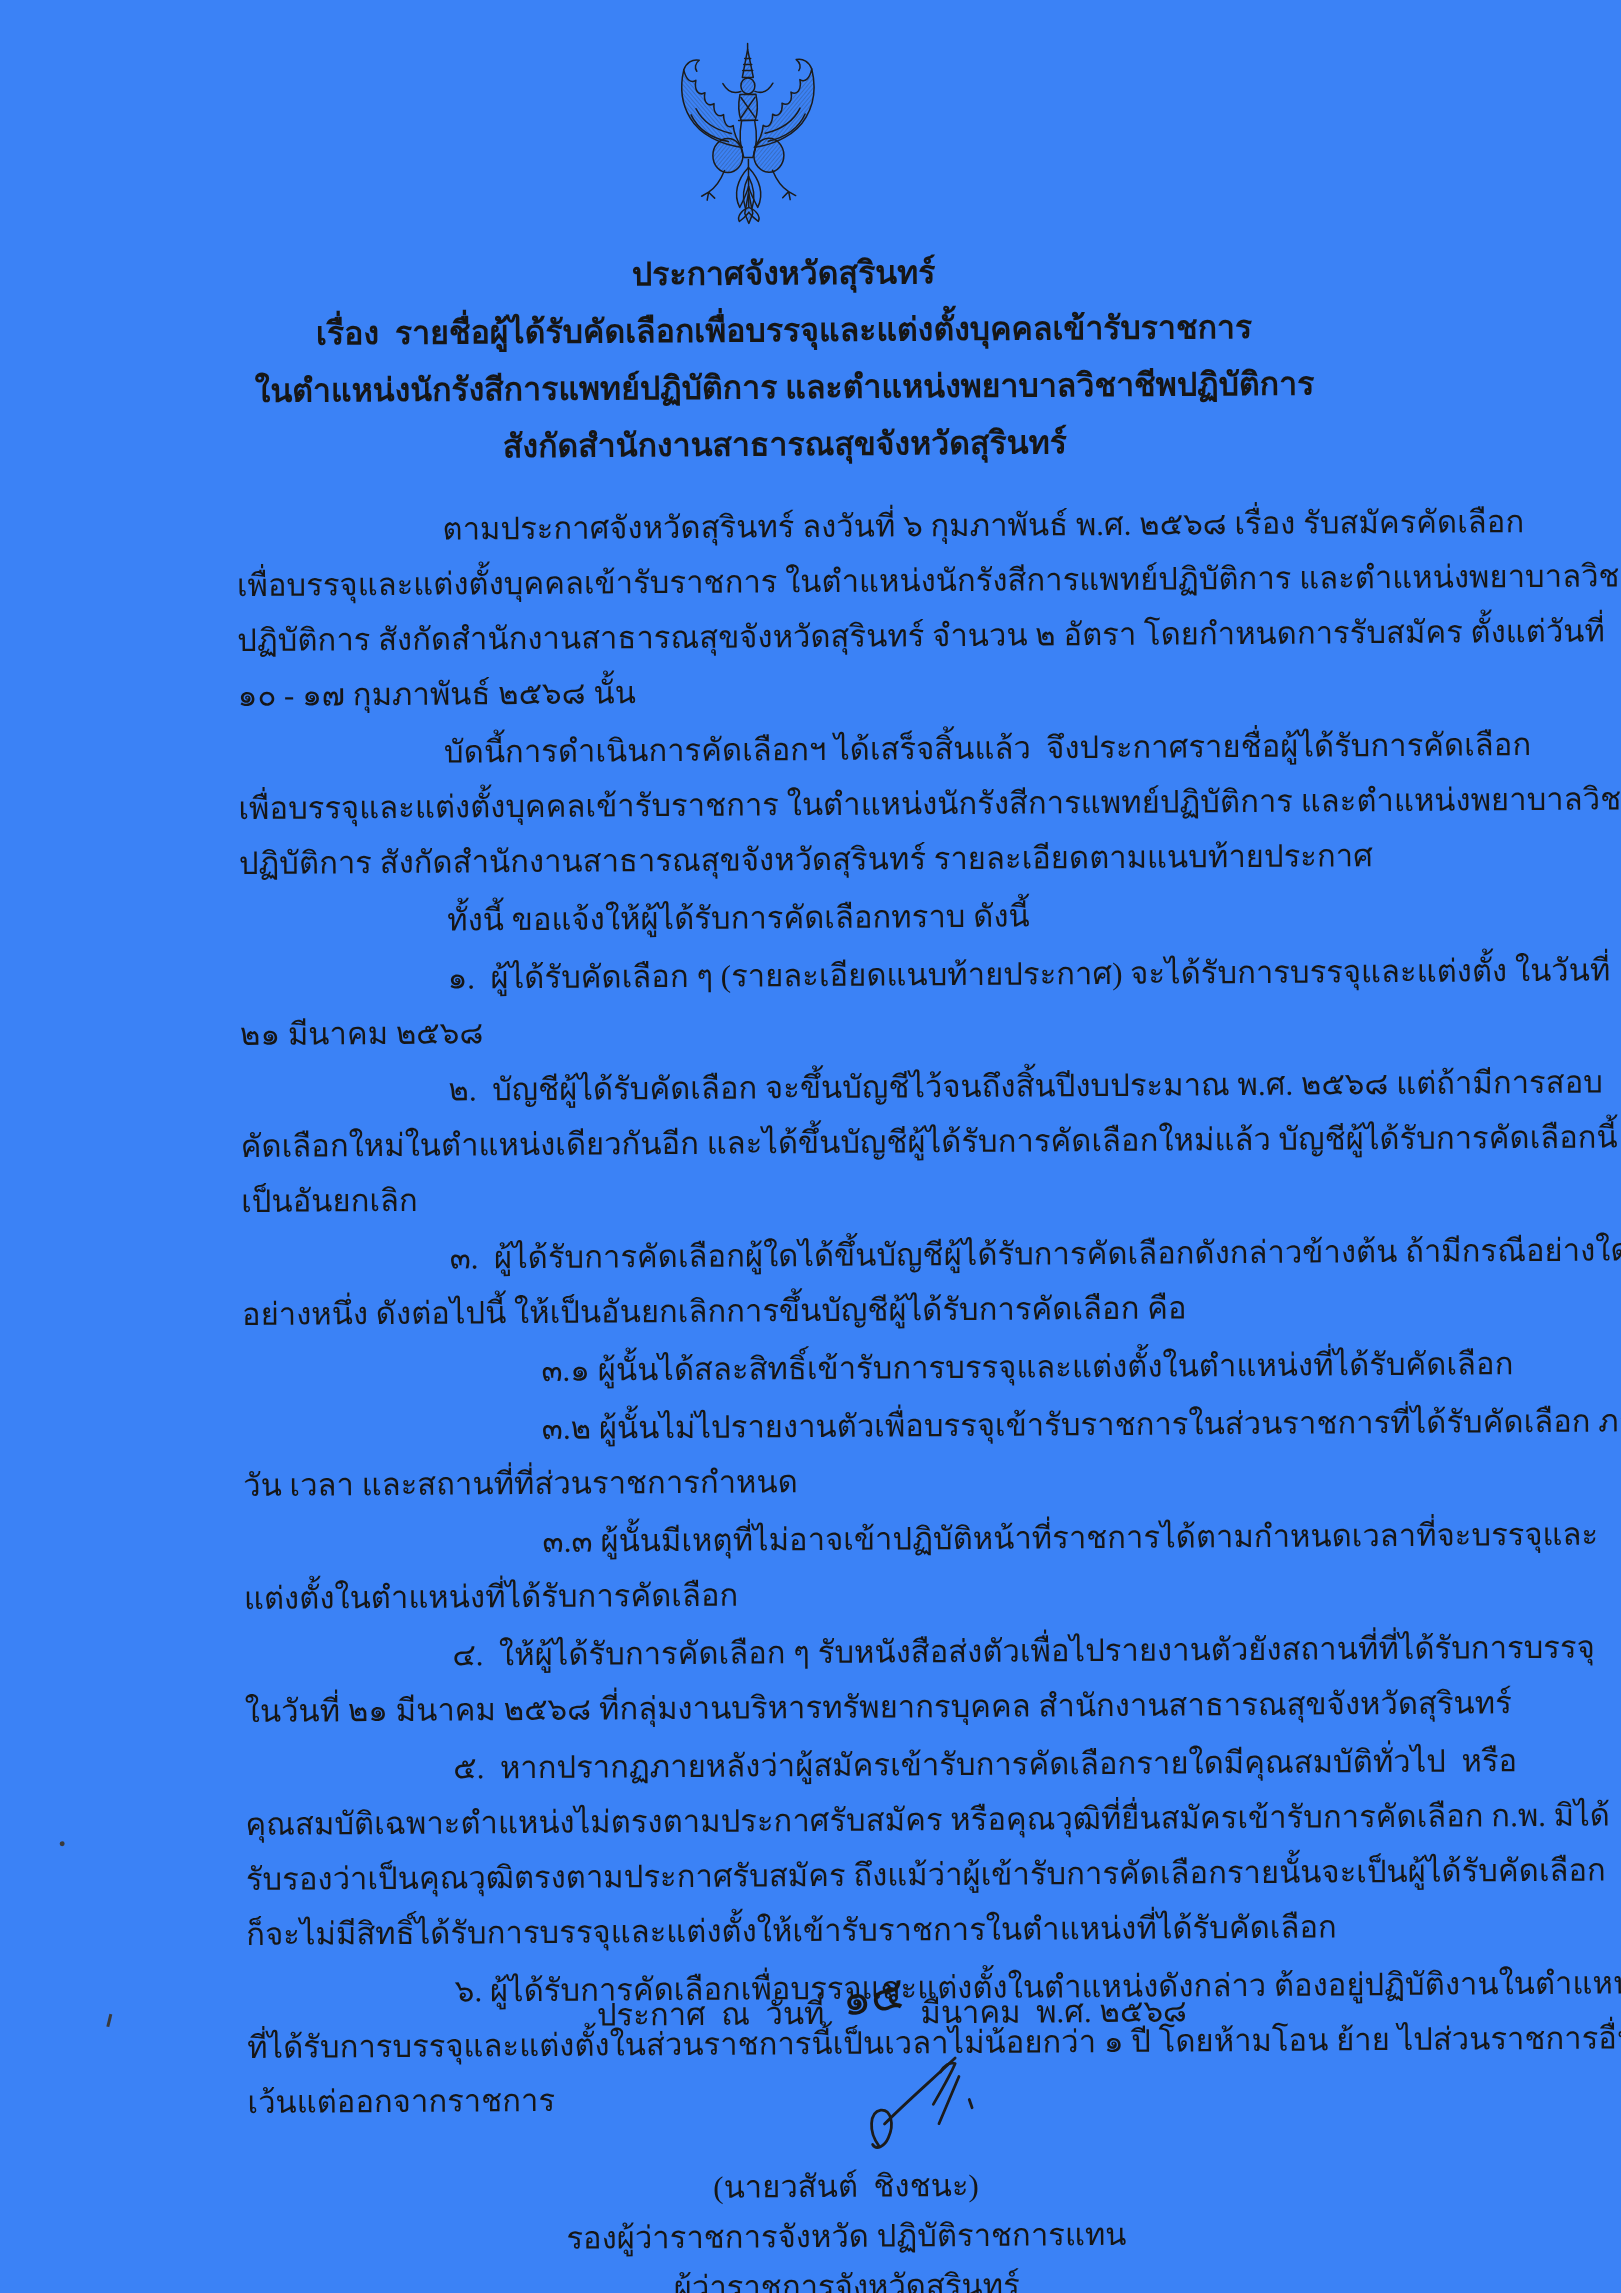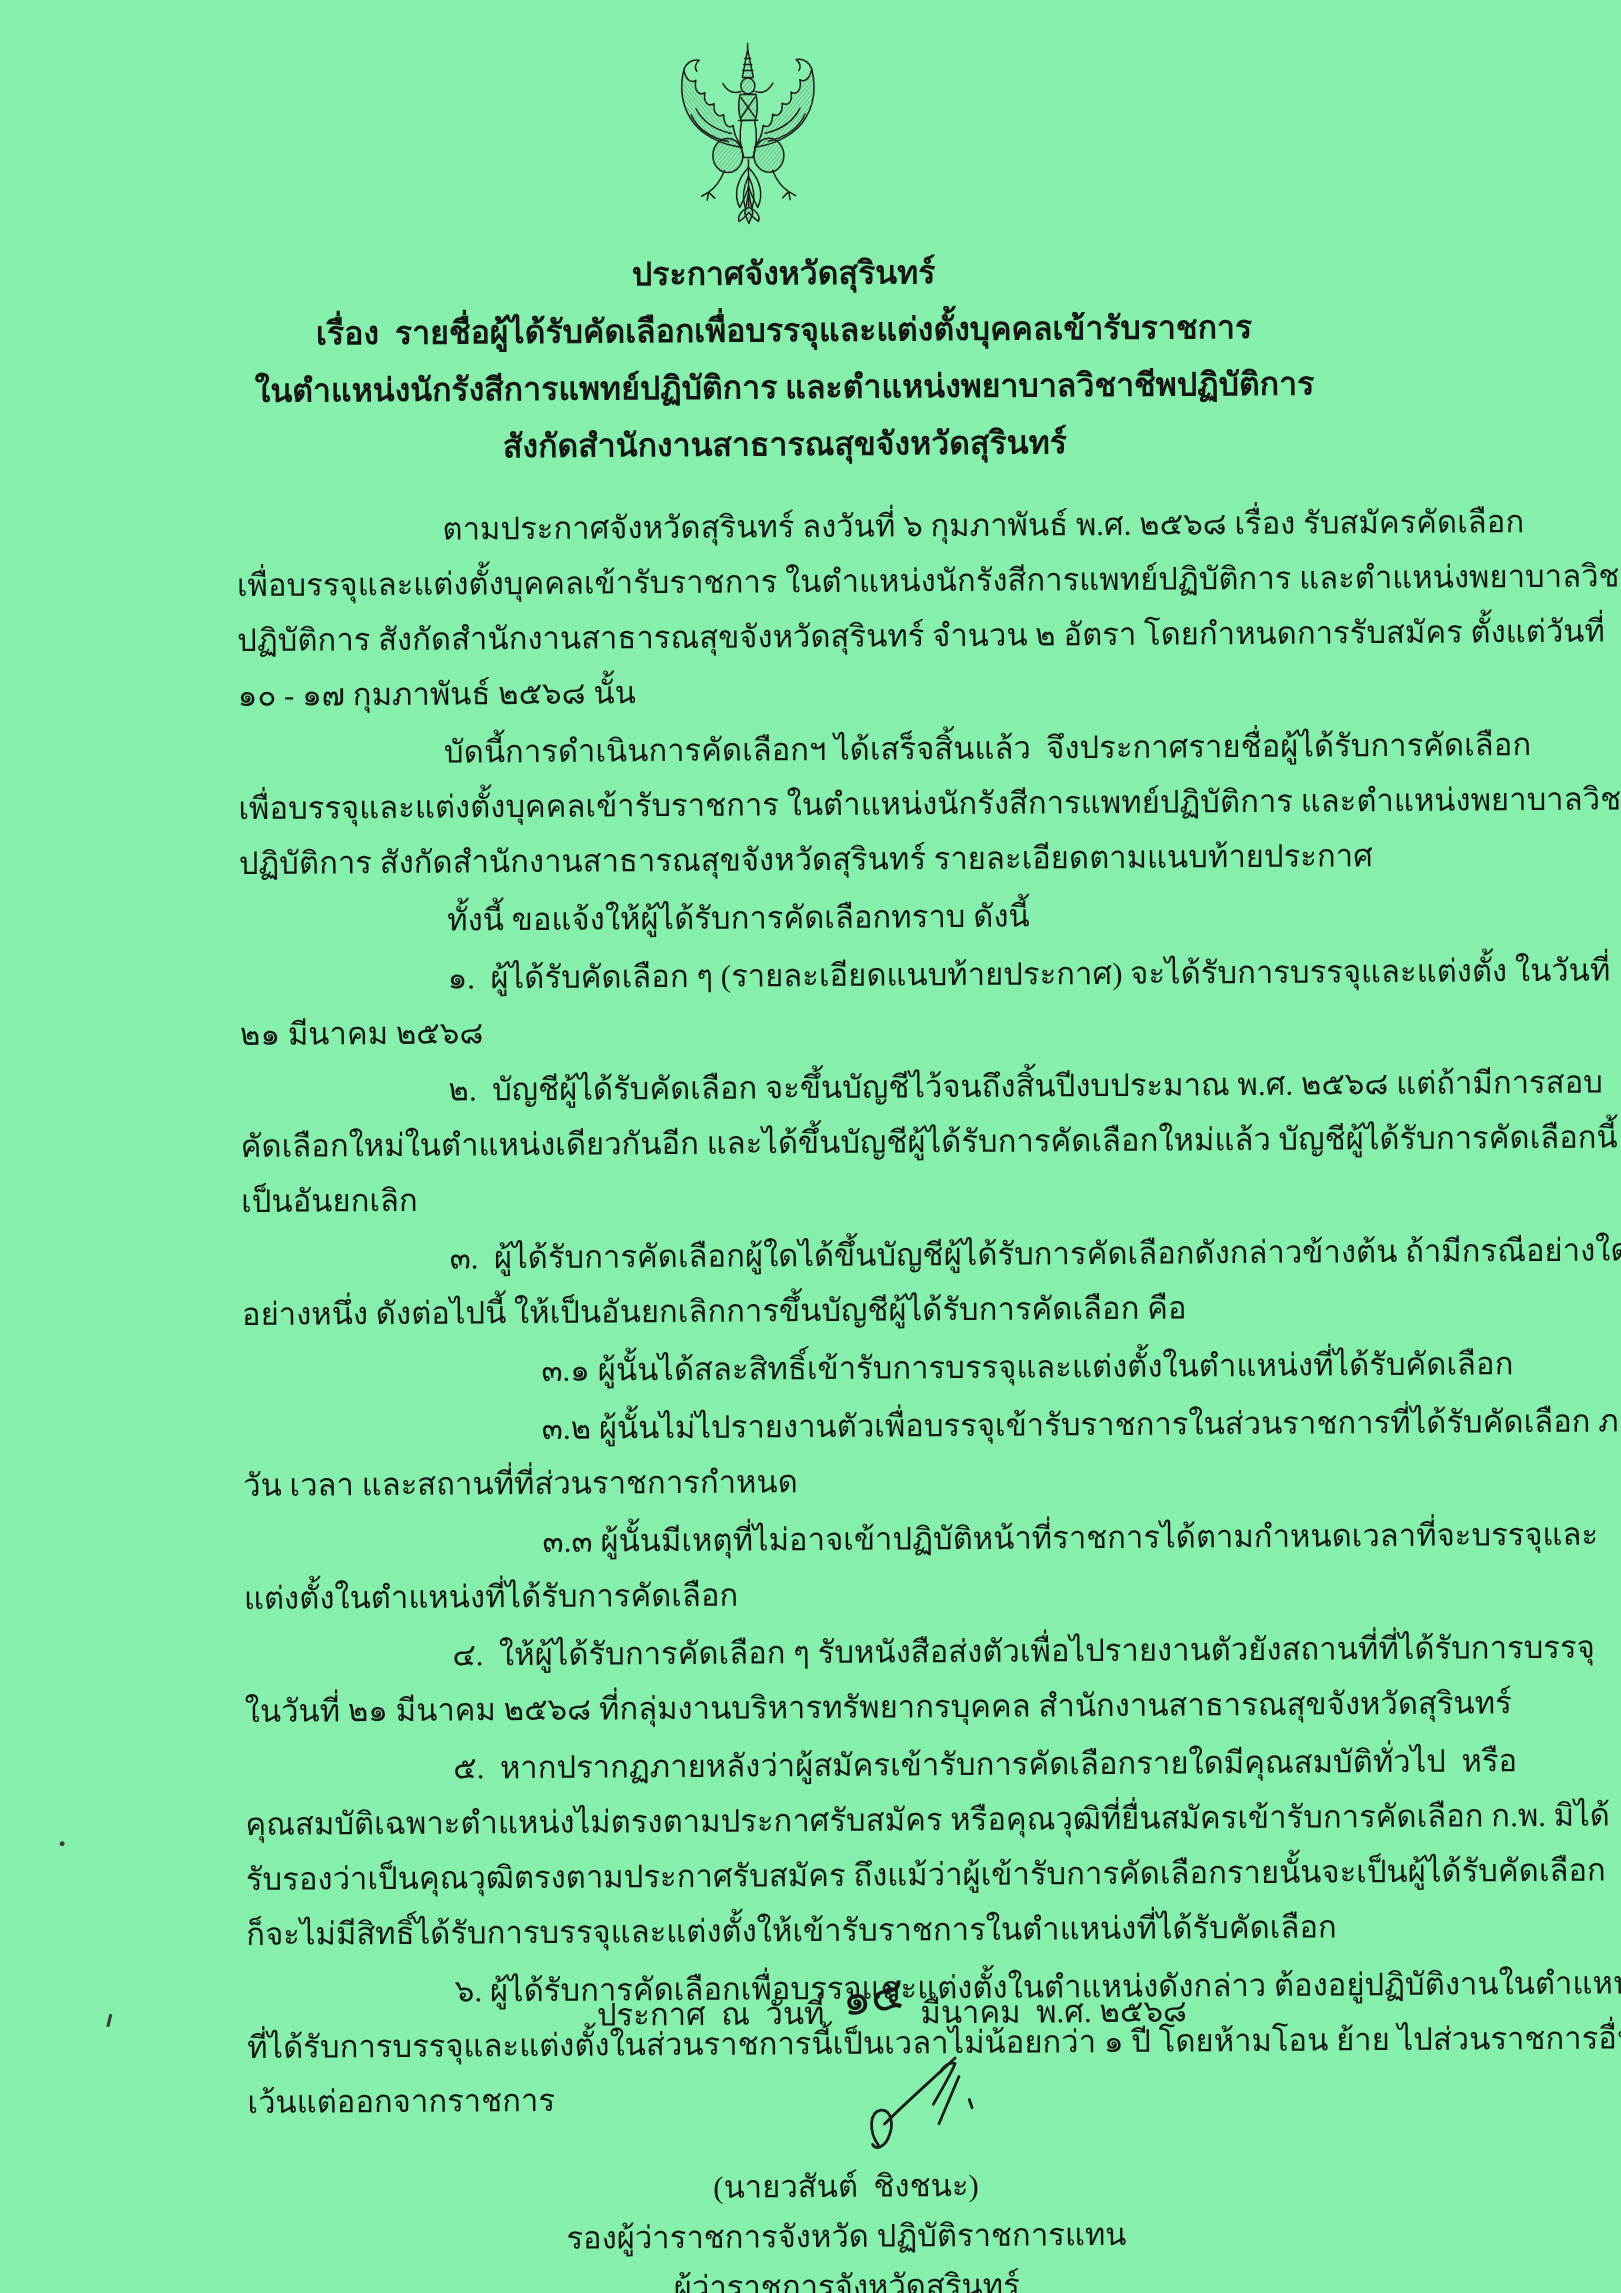--- a/index.html
+++ b/index.html
@@ -1,17 +1,17 @@
 <!DOCTYPE html>
 <html lang="th"><head>
 <meta charset="utf-8">
 <style>
   html,body{margin:0;padding:0;background:#ffffff;}
   .page{
-    position:relative;width:1621px;height:2294px;background:#86efac;overflow:hidden;
+    position:relative;width:1621px;height:2294px;background:#3b82f6;overflow:hidden;
     color:#161616;font-family:"Liberation Serif","DejaVu Serif",serif;
   }
   .tilt{position:absolute;inset:0;transform:rotate(-0.4deg);transform-origin:50% 45%;}
   .emblem{position:absolute;top:41px;left:674px;width:161px;height:210px;}
   .titles{
     position:absolute;top:245px;left:179px;width:1220px;text-align:center;
     font-size:32px;line-height:57px;font-weight:bold;
   }
   .tline{white-space:pre;}
   .doc-body{position:absolute;top:496px;left:240px;width:1245px;font-size:31px;line-height:55px;}

